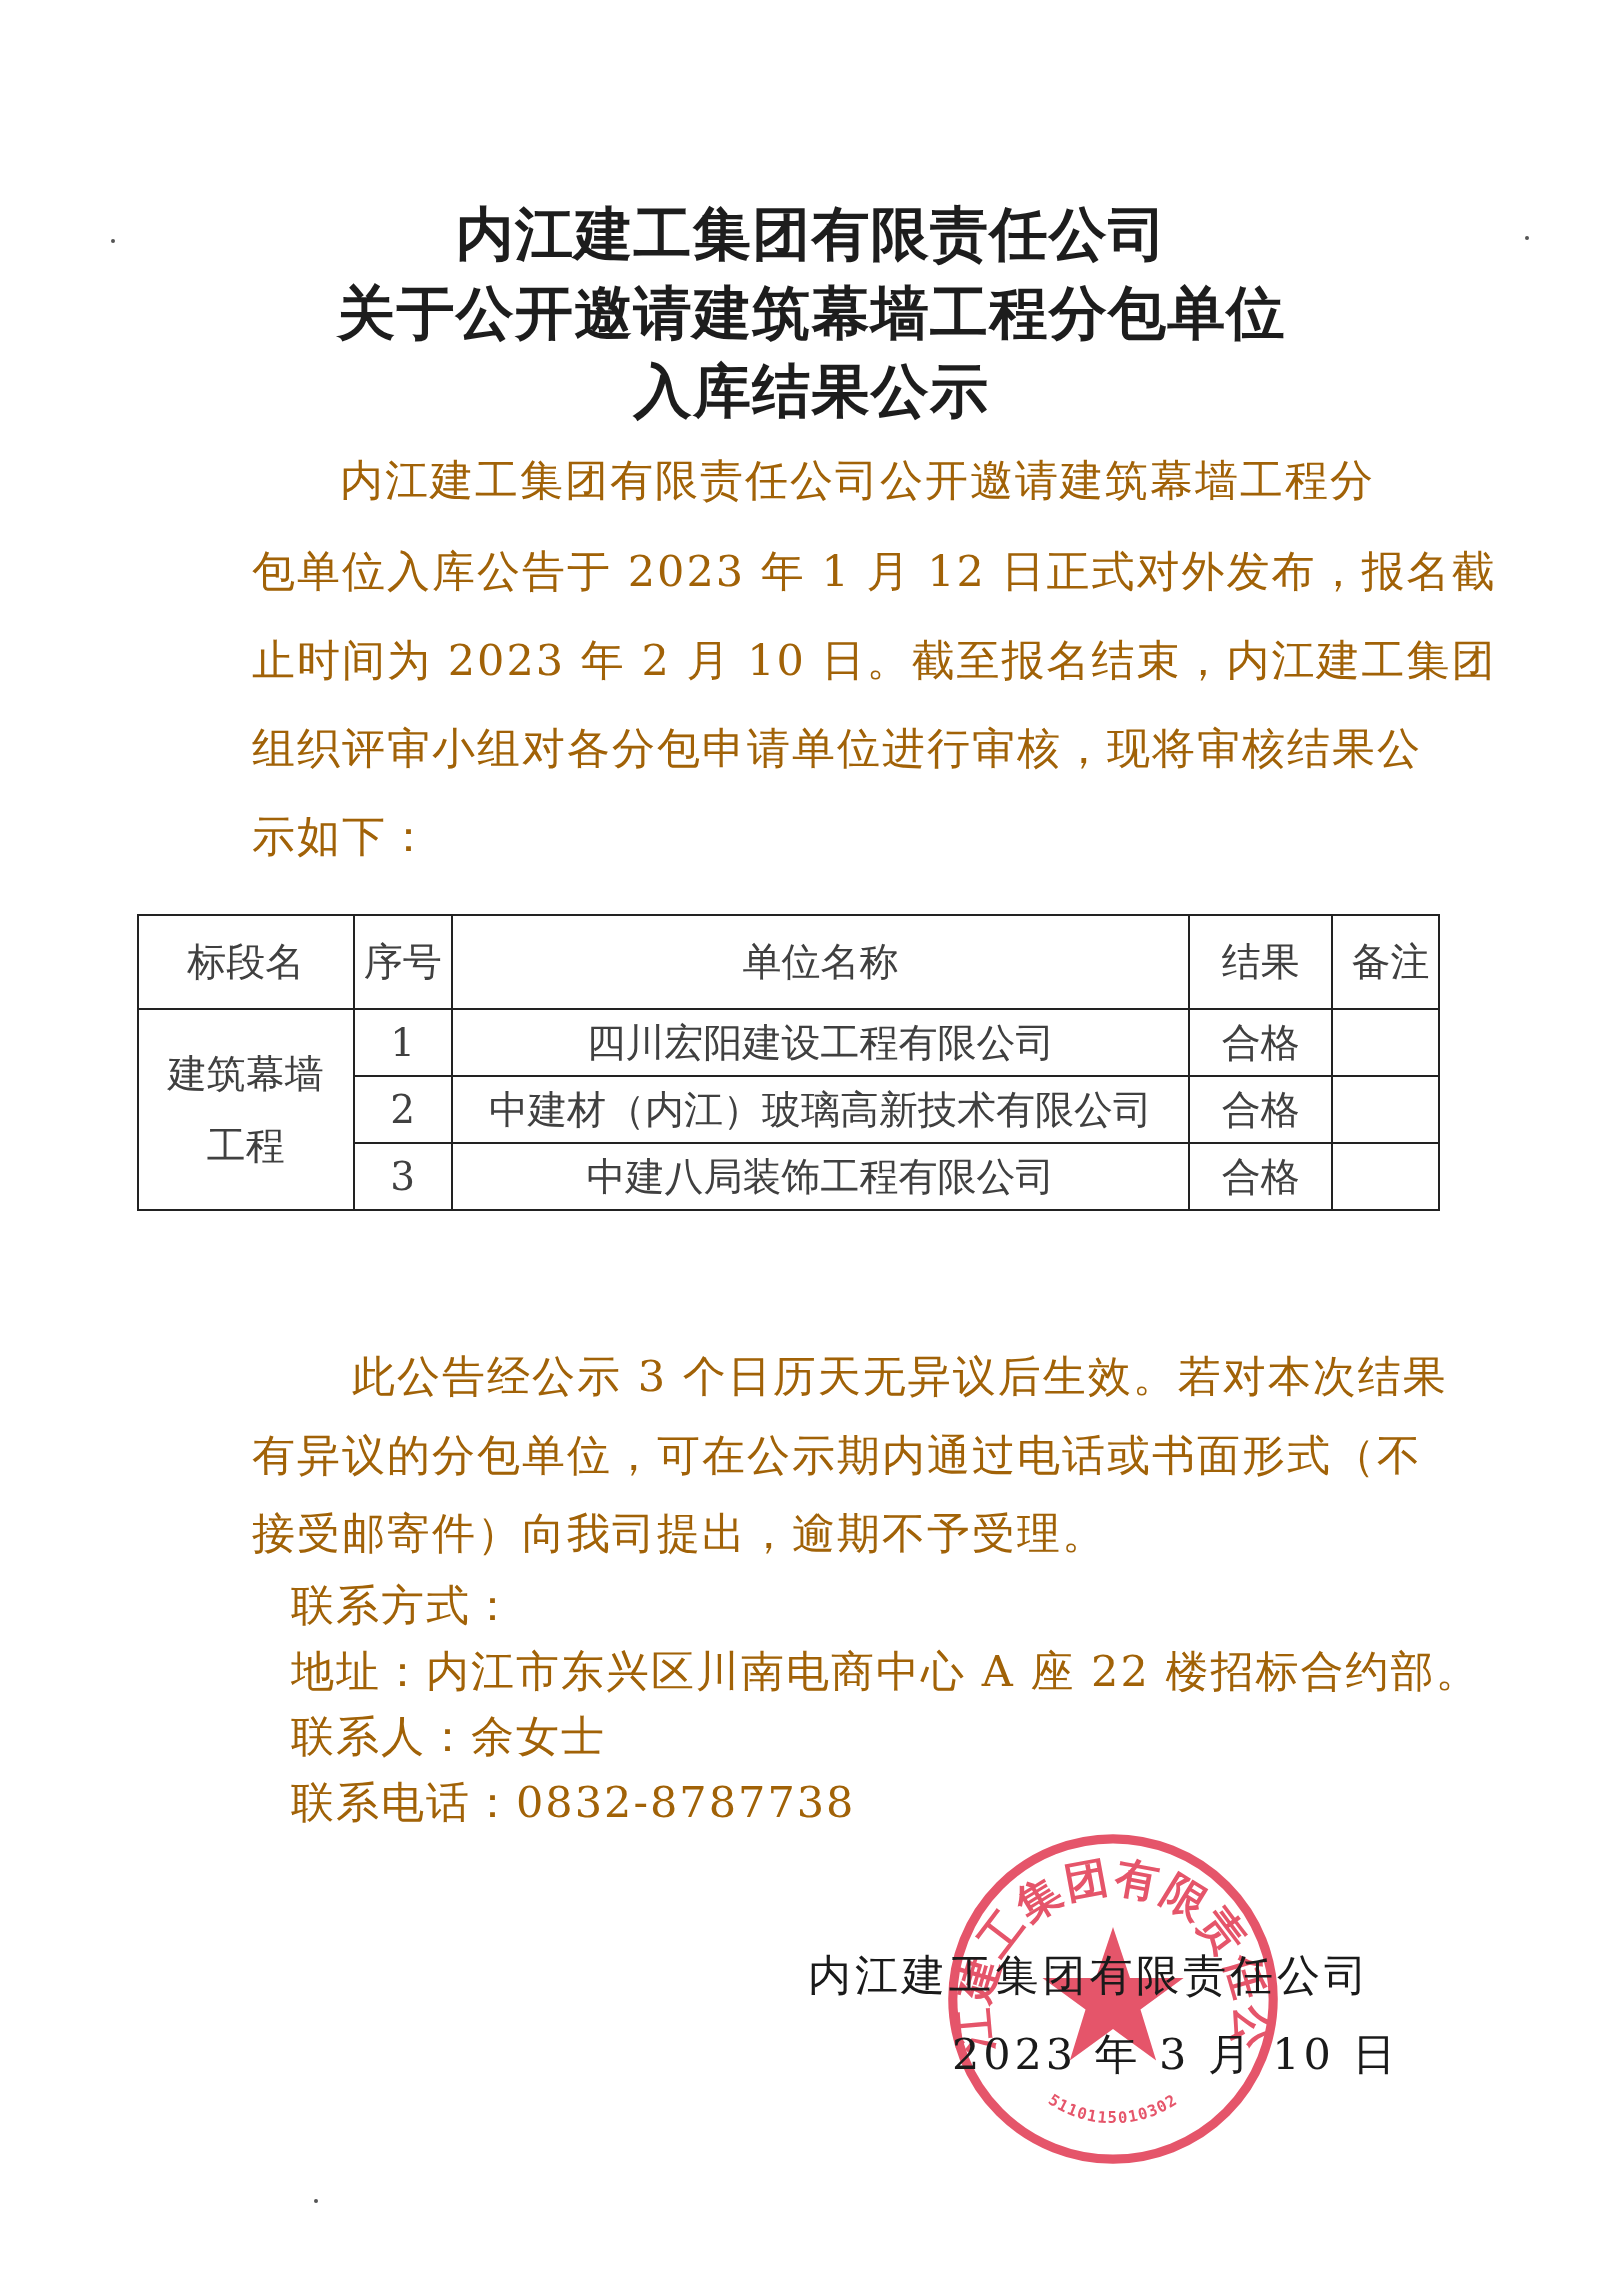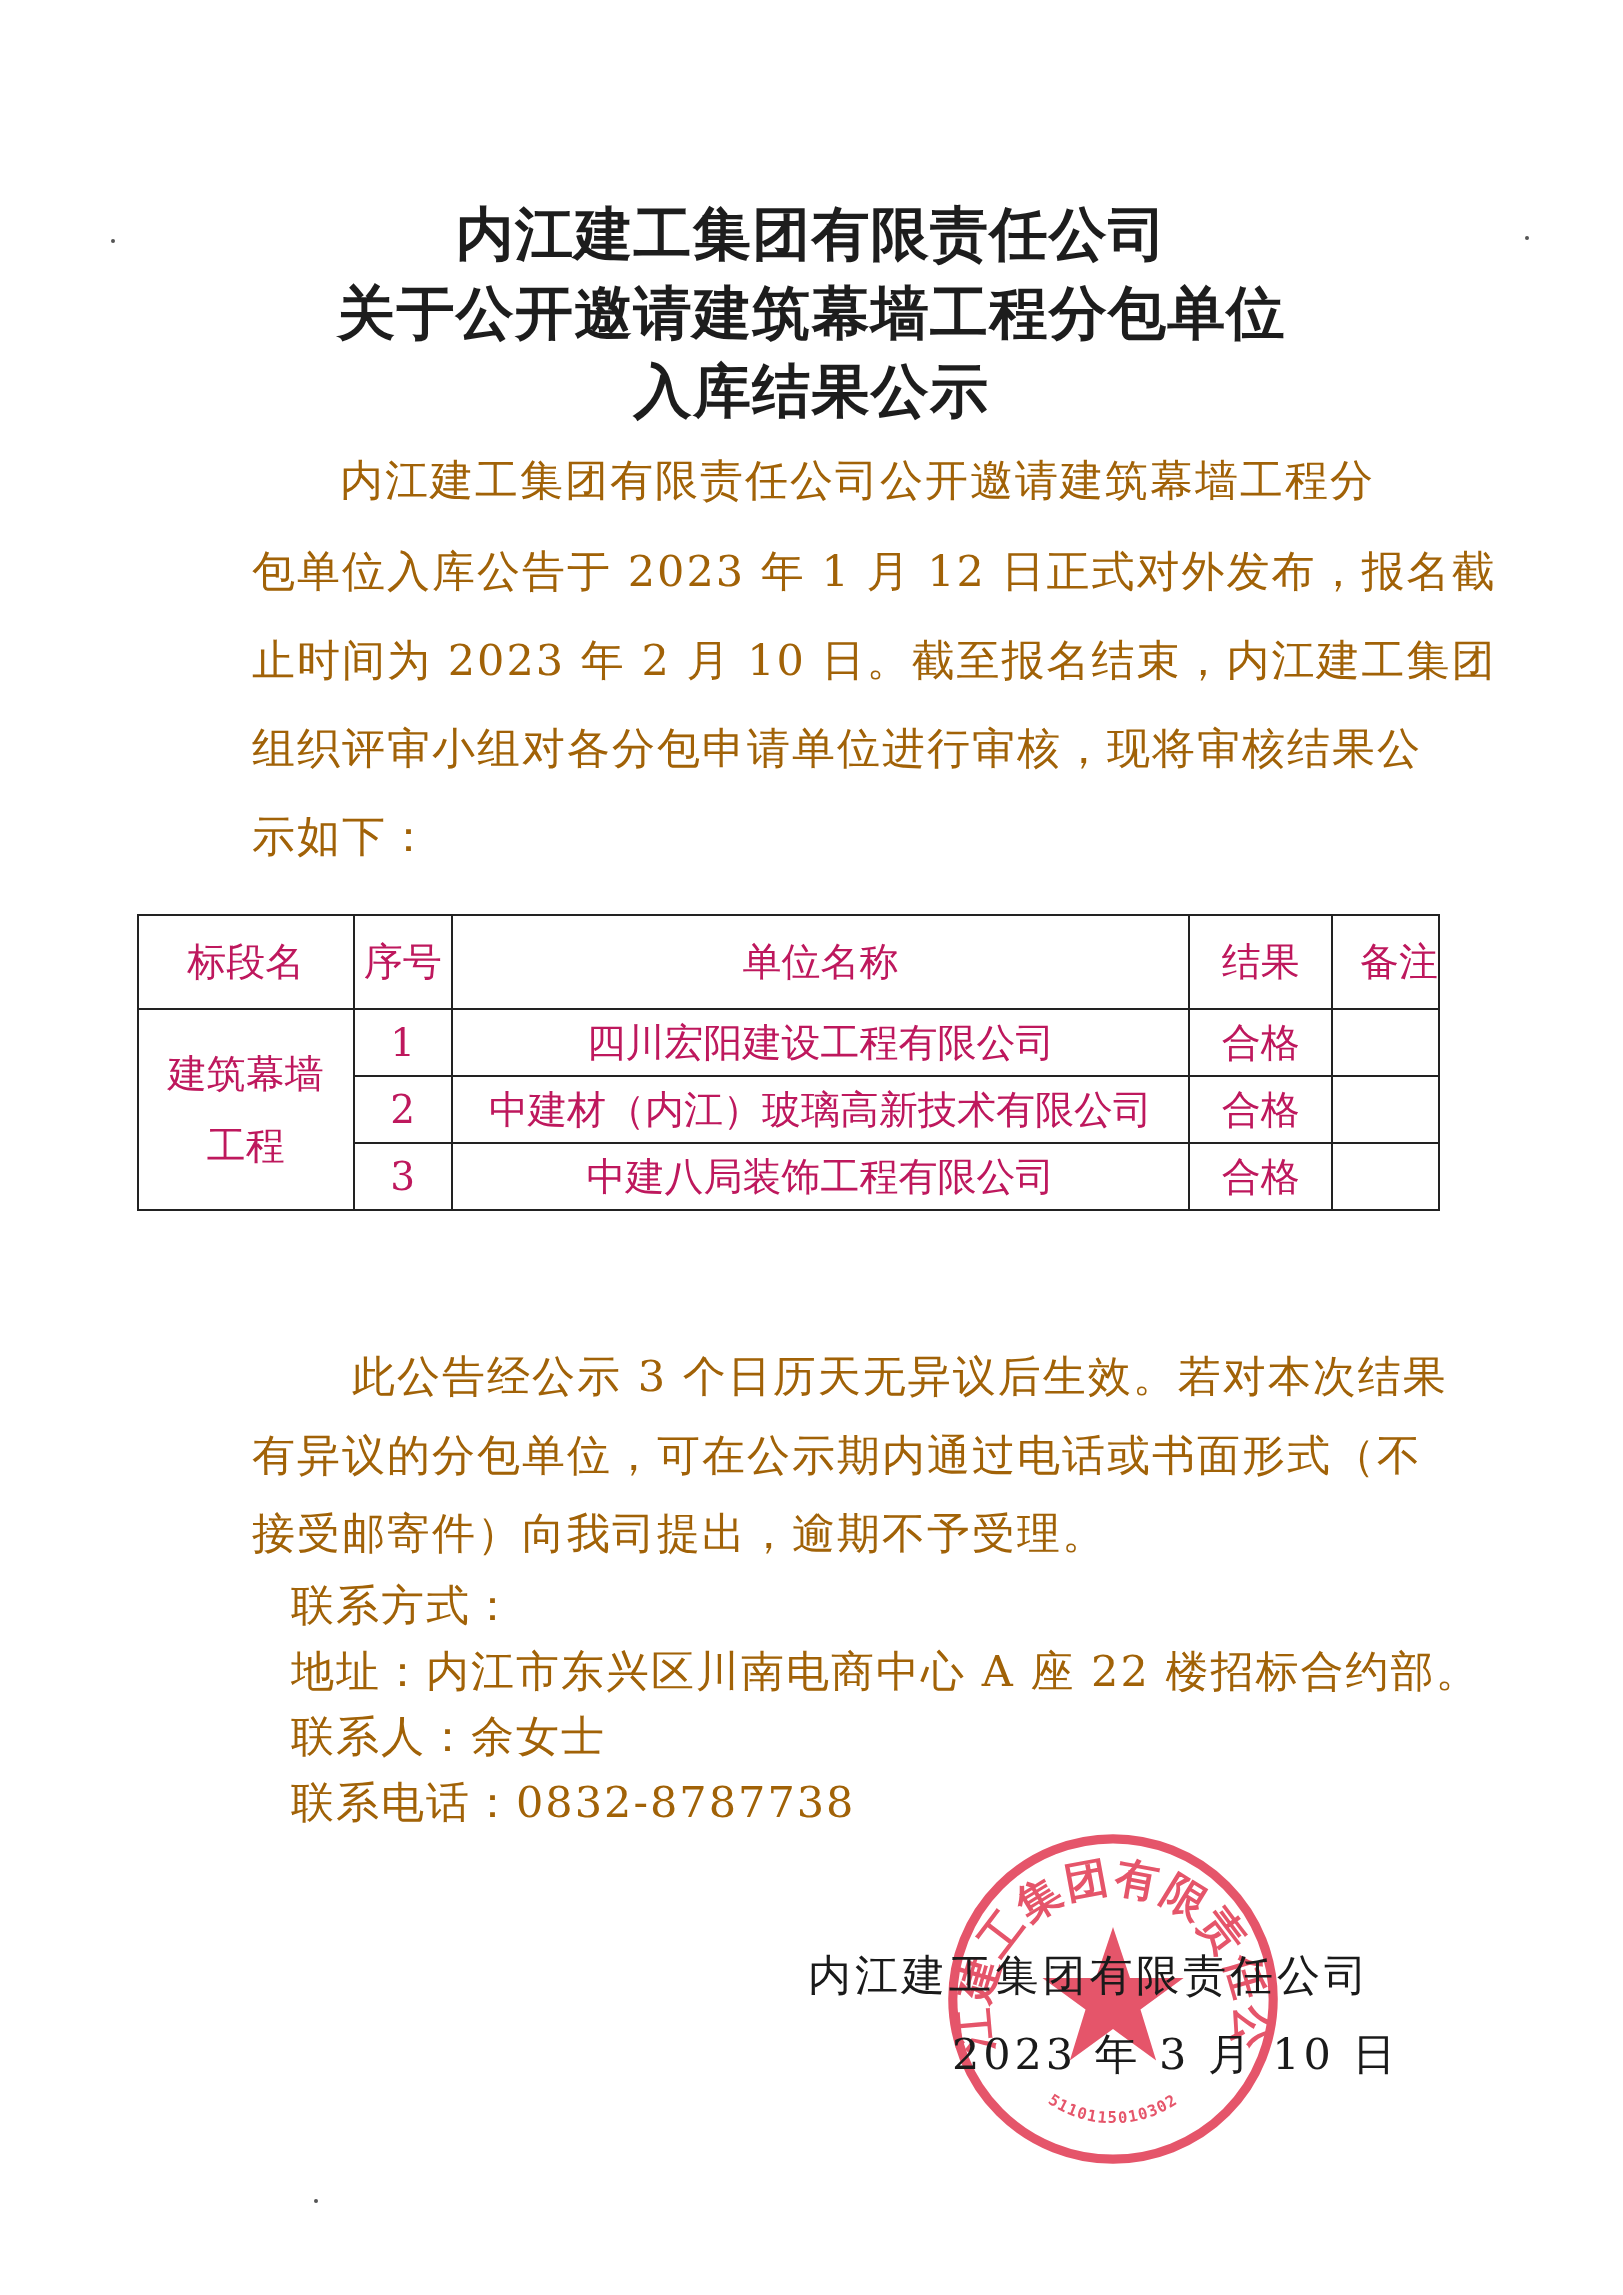--- a/index.html
+++ b/index.html
@@ -15,21 +15,21 @@
     font-size: 58px; font-weight: bold; letter-spacing: 1.3px; color: #1d1d1d;
     white-space: nowrap;
   }
   .para-line {
     font-size: 43px; white-space: nowrap; color: #a16207;
     letter-spacing: 2px;
   }
   table.results {
     position: absolute; left: 137px; top: 914px; width: 1303px;
     border-collapse: collapse;
-    font-size: 39px; color: #be185d;
+    font-size: 39px; color: #404040;
   }
   table.results td, table.results th {
     border: 2.6px solid #222; text-align: center; padding: 0; font-weight: normal;
     white-space: nowrap;
   }
   table.results th { height: 92px; }
   table.results td { height: 65px; }
   .section-cell { line-height: 72px; margin-left: 44px; }
   .sig { font-size: 43px; white-space: nowrap; letter-spacing: 3.9px; color: #1a1a1a; }
   .stamp { left: 943px; top: 1829px; width: 340px; height: 340px; opacity: 0.82; }
@@ -57,21 +57,21 @@
       <col style="width:738px">
       <col style="width:143px">
       <col style="width:107px">
   </colgroup>
   <tbody>
       <tr>
     <th>标段名</th>
     <th>序号</th>
     <th>单位名称</th>
     <th>结果</th>
-    <th style="text-align:right; padding-left:10px;">备注</th>
+    <th style="text-align:center; padding-left:10px;">备注</th>
   </tr>
   <tr>
     <td rowspan="3" class="section-cell">
       <div>建筑幕墙</div>
       <div>工程</div>
     </td>
     <td>1</td>
     <td>四川宏阳建设工程有限公司</td>
     <td>合格</td>
     <td></td>

